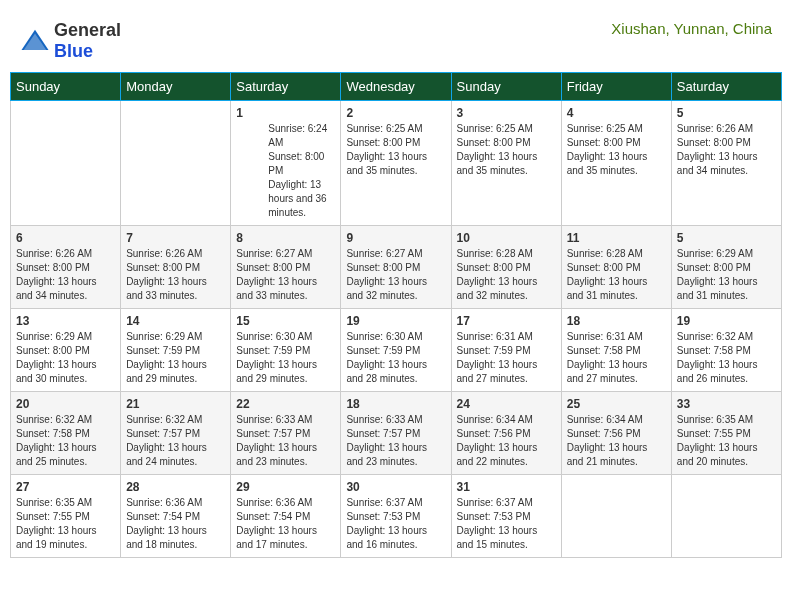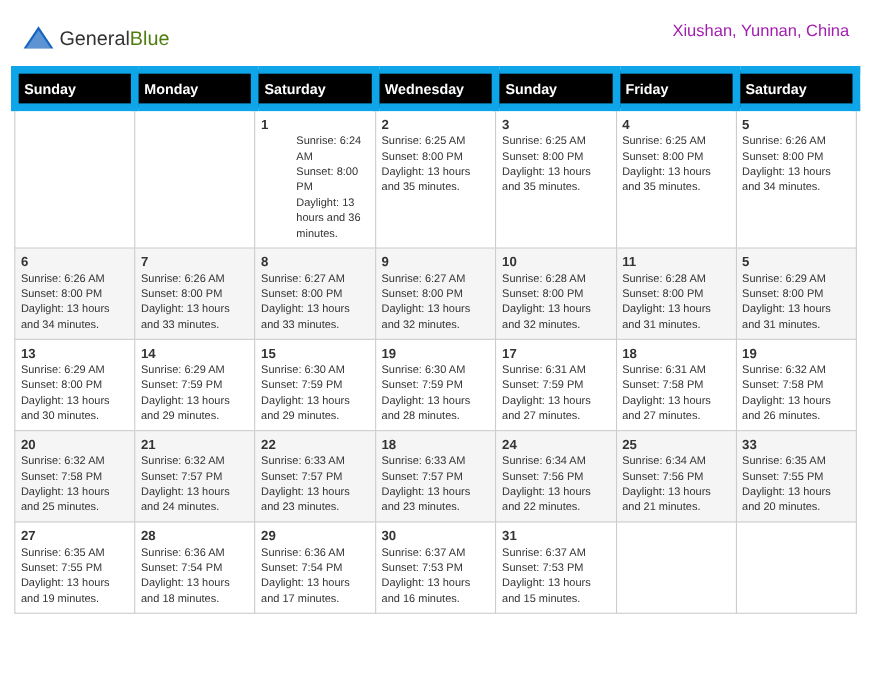--- a/index.html
+++ b/index.html
@@ -16,55 +16,55 @@
       align-items: flex-start;
       padding: 10px 10px 5px 10px;
     }
     .logo {
       display: flex;
       align-items: center;
       gap: 4px;
     }
     .logo-text {
       display: flex;
-      flex-direction: row;
+      flex-direction: column;
       font-size: 18px;
-      font-weight: normal;
+      font-weight: bold;
     }
     .logo-general { color: #333; }
-    .logo-blue { color: #4d7c0f; }
+    .logo-blue { color: #1d4ed8; }
     .logo-icon {
       width: 30px;
       height: 30px;
     }
     .title-block {
       text-align: right;
     }
     .month-title {
       font-size: 38px;
       font-weight: bold;
       color: #333;
     }
     .location {
       font-size: 15px;
-      color: #a21caf;
+      color: #4d7c0f;
     }
     .calendar {
       width: 100%;
       border-collapse: collapse;
       margin-top: 5px;
     }
     .calendar th {
-      background-color: #000000;
+      background-color: #14532d;
       color: #fff;
       font-size: 13px;
-      font-weight: bold;
+      font-weight: normal;
       padding: 6px 5px;
       text-align: left;
-      border: 7px solid #0ea5e9;
+      border: 1px solid #0ea5e9;
     }
     .calendar td {
       border: 1px solid #ccc;
       vertical-align: top;
       padding: 5px;
       width: 110px;
       min-height: 80px;
       font-size: 10.5px;
       color: #333;
       background: #fff;

